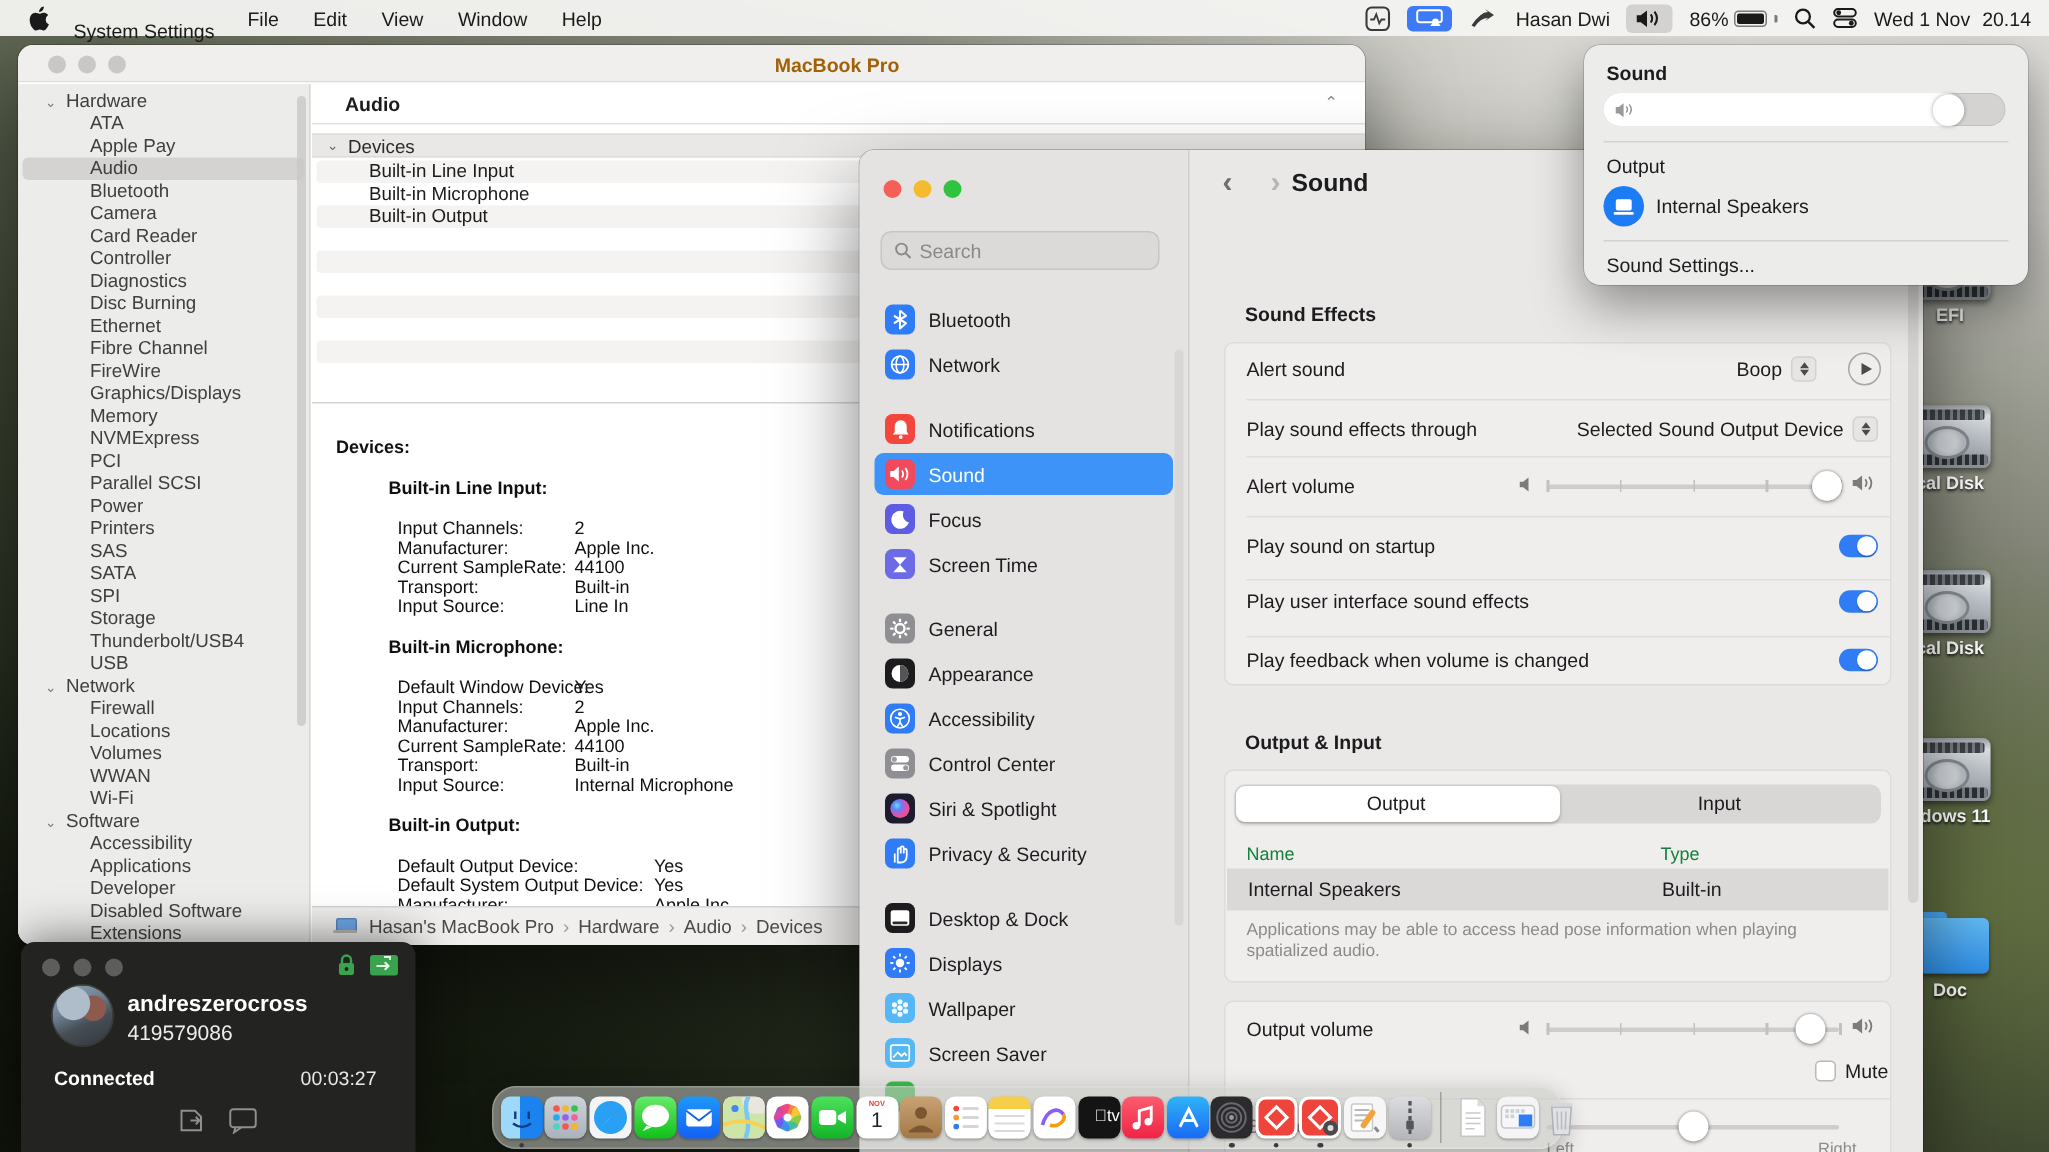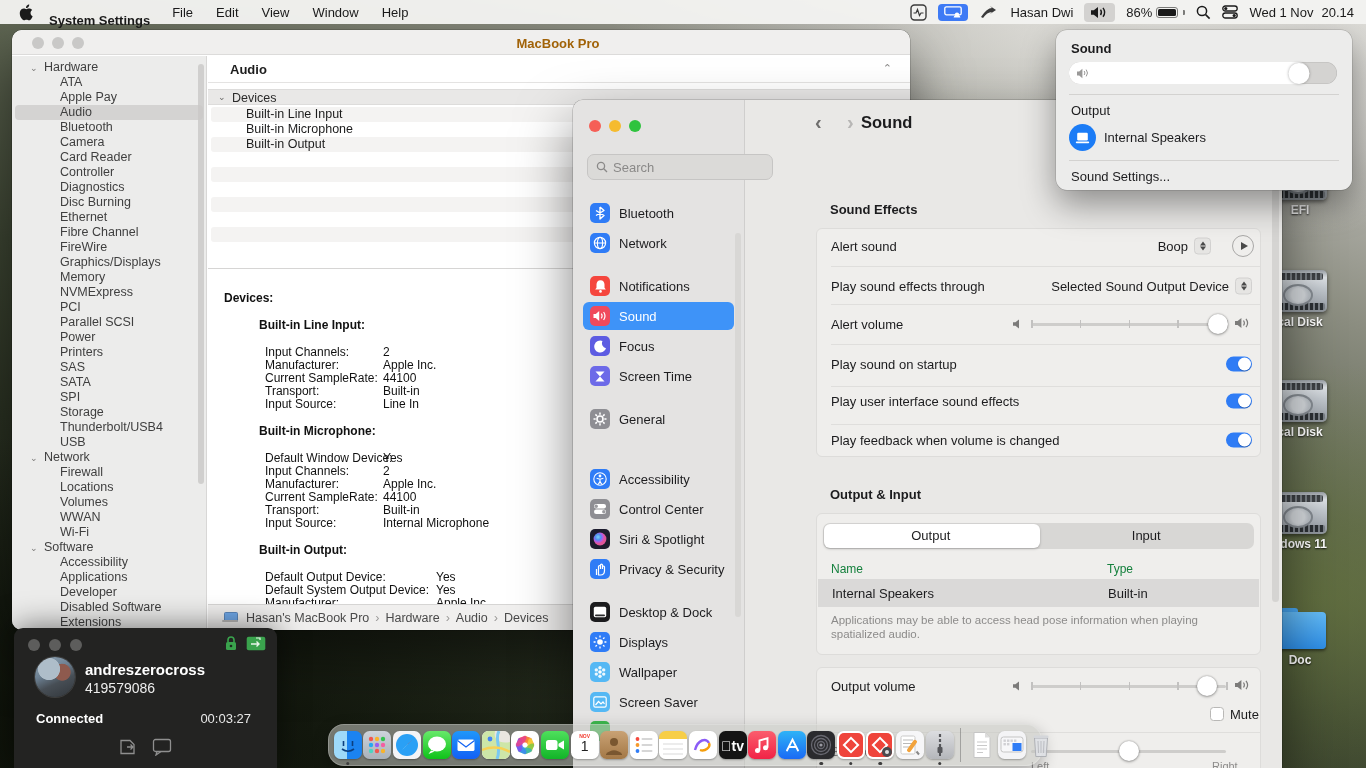--- a/index.html
+++ b/index.html
@@ -28,21 +28,21 @@
  background:repeating-linear-gradient(90deg,#2c3034 0 3px,#7b8187 3px 5px);}
 .folder-icon{position:relative;width:56px;height:42px;margin:0 auto;}
 .folder-icon .back{position:absolute;left:2px;top:0;width:24px;height:10px;border-radius:3px 3px 0 0;background:#47a6f2;}
 .folder-icon .front{position:absolute;left:2px;top:4px;width:52px;height:37px;border-radius:4px;
  background:linear-gradient(180deg,#64bcf8,#2e8fe8);box-shadow:0 2px 3px rgba(0,0,0,.45);}
 .drive-label{margin-top:3px;font-size:12px;font-weight:bold;color:#fff;text-shadow:0 1px 2px rgba(0,0,0,.85);}
 
 #menubar{position:absolute;left:0;top:0;width:1366px;height:24px;background:rgba(243,242,240,.96);
  display:flex;align-items:center;z-index:40;font-size:13px;color:#1a1a1a;}
 #menubar .apple{margin-left:18px;display:flex;align-items:center;}
-#menubar .appname{font-weight:bold;margin-left:16px;margin-top:16px;}
+#menubar .appname{font-weight:normal;margin-left:16px;margin-top:16px;}
 #mb-menus{display:flex;margin-left:22px;gap:23px;}
 #mb-right{margin-left:auto;display:flex;align-items:center;gap:11px;margin-right:12px;}
 .mb-ic{display:flex;align-items:center;justify-content:center;}
 .pill-blue{width:30px;height:17px;border-radius:4px;background:#3e7af5;display:flex;align-items:center;justify-content:center;}
 .pill-gray{height:19px;border-radius:4px;background:#d3d2d0;display:flex;align-items:center;justify-content:center;padding:0 7px;}
 .batt{display:flex;align-items:center;gap:4px;}
 .batt-body{width:22px;height:11px;border:1px solid #7a7a78;border-radius:3px;position:relative;}
 .batt-body i{position:absolute;left:1px;top:1px;bottom:1px;width:86%;background:#1a1a1a;border-radius:1.5px;}
 .batt-cap{width:2px;height:5px;background:#7a7a78;border-radius:0 1px 1px 0;margin-left:1px;}
 
@@ -77,21 +77,21 @@
 #si-details{position:absolute;left:0;top:213px;right:0;bottom:26px;overflow:hidden;font-size:12px;color:#111;}
 #si-details .heading{position:absolute;left:16px;top:22px;font-weight:bold;}
 #si-statusbar{position:absolute;left:0;bottom:0;right:0;height:26px;background:#f0efee;border-top:1px solid #d6d5d4;display:flex;align-items:center;}
 #si-crumbs{display:flex;align-items:center;font-size:12.5px;color:#4a4a4a;margin-left:14px;gap:6px;white-space:nowrap;}
 #si-crumbs .sep{color:#9a9998;}
 .laptop-ic{width:16px;height:11px;position:relative;margin-right:2px;}
 .laptop-ic::before{content:"";position:absolute;left:2px;top:0;width:12px;height:8px;border-radius:1.5px;background:#6fa8e8;border:1px solid #5a87bb;}
 .laptop-ic::after{content:"";position:absolute;left:0;top:8px;width:16px;height:2px;border-radius:1px;background:#b9b8b7;}
 
 #settings{left:573px;top:100px;width:709px;height:668px;background:#e9e8e6;z-index:10;overflow:hidden;border-radius:10px 10px 0 0;}
-#st-sidebar{position:absolute;left:0;top:0;width:172px;height:668px;background:#e4e3e2;border-right:1px solid #cfcecd;padding-left:32px;}
+#st-sidebar{position:absolute;left:0;top:0;width:220px;height:668px;background:#e4e3e2;border-right:1px solid #cfcecd;padding-left:32px;}
 #st-search{position:absolute;left:14px;top:54px;width:186px;height:26px;border-radius:7px;background:#dbdad8;border:1px solid #c6c5c4;display:flex;align-items:center;color:#8a8988;font-size:13px;}
 #st-search svg{margin:0 5px 0 8px;}
 #st-items{position:absolute;left:0;top:82px;right:0;bottom:0;}
 .st-row{position:absolute;left:10px;right:10px;height:28px;display:flex;align-items:center;border-radius:6px;}
 .st-row.sel{background:#3e93f8;}
 .st-row.sel .st-lbl{color:#fff;}
 .st-ic{width:20px;height:20px;border-radius:5px;margin-left:7px;display:flex;align-items:center;justify-content:center;flex:none;}
 .st-lbl{margin-left:9px;font-size:13px;color:#1d1d1f;white-space:nowrap;}
 #st-sidescroll{position:absolute;right:3px;top:133px;width:6px;height:384px;border-radius:3px;background:#d8d7d5;}
 #st-main{position:absolute;left:216px;top:0;right:0;bottom:0;}
@@ -178,21 +178,21 @@
 .dk-record{background:#2b2b2e;}
 .dk-anydesk{background:#fff;}
 .dk-anydesk2{background:#fff;}
 .dk-preview{background:#f6f6f8;}
 .dk-archive{background:linear-gradient(180deg,#dcdde0,#b4b6ba);}
 .dk-document{background:transparent;box-shadow:none;}
 .dk-keyboard{background:#f4f4f6;}
 .dk-trash{background:transparent;box-shadow:none;}
 .cal-mon{position:absolute;top:2px;width:100%;text-align:center;font-size:5px;font-weight:bold;color:#f23b30;}
 .cal-day{position:absolute;top:7px;width:100%;text-align:center;font-size:14px;color:#222;font-weight:300;}
-.tv-t{position:absolute;top:7px;width:100%;text-align:center;color:#fff;font-size:14px;font-weight:bold;}
+.tv-t{position:absolute;top:7px;width:100%;text-align:right;color:#fff;font-size:11px;font-weight:normal;}
 </style>
 </head>
 <body>
 
 <div id="screen">
   <div id="wallpaper"></div>
   <div id="drives">
       <div class="drive" style="left: 1254px; top: 158px;">
         <div class="disk-icon">
           <div class="disk-bottom"></div>
@@ -533,20 +533,29 @@
             <span class="st-ic" style="background: rgb(142, 142, 147);">
               <svg width="14" height="14" viewBox="0 0 14 14">
                 <circle cx="7" cy="7" r="3" fill="none" stroke="#fff" stroke-width="1.6"></circle>
                 <g stroke="#fff" stroke-width="1.5">
                   <path d="M7 0.5 v2.2 M7 11.3 v2.2 M0.5 7 h2.2 M11.3 7 h2.2 M2.4 2.4 l1.6 1.6 M10 10 l1.6 1.6 M11.6 2.4 L10 4 M4 10 l-1.6 1.6"></path>
                 </g>
               </svg>
             </span>
             <span class="st-lbl">General</span>
           </div>
+          <div class="st-row" style="top: 253px;">
+            <span class="st-ic" style="background: rgb(28, 28, 30);">
+              <svg width="14" height="14" viewBox="0 0 14 14">
+                <circle cx="7" cy="7" r="5.6" fill="#fff"></circle>
+                <path d="M7 1.4 a5.6 5.6 0 0 1 0 11.2 z" fill="#555"></path>
+              </svg>
+            </span>
+            <span class="st-lbl">Appearance</span>
+          </div>
           <div class="st-row" style="top: 283px;">
             <span class="st-ic" style="background: rgb(47, 124, 246);">
               <svg width="14" height="14" viewBox="0 0 14 14">
                 <circle cx="7" cy="7" r="6.2" fill="none" stroke="#fff" stroke-width="1.1"></circle>
                 <circle cx="7" cy="4" r="1.4" fill="#fff"></circle>
                 <path d="M3.6 6.2 l3.4 1 3.4-1 M7 7.2 v2.4 M7 9.6 l-1.8 2.8 M7 9.6 l1.8 2.8" stroke="#fff" stroke-width="1.1" fill="none"></path>
               </svg>
             </span>
             <span class="st-lbl">Accessibility</span>
           </div>

